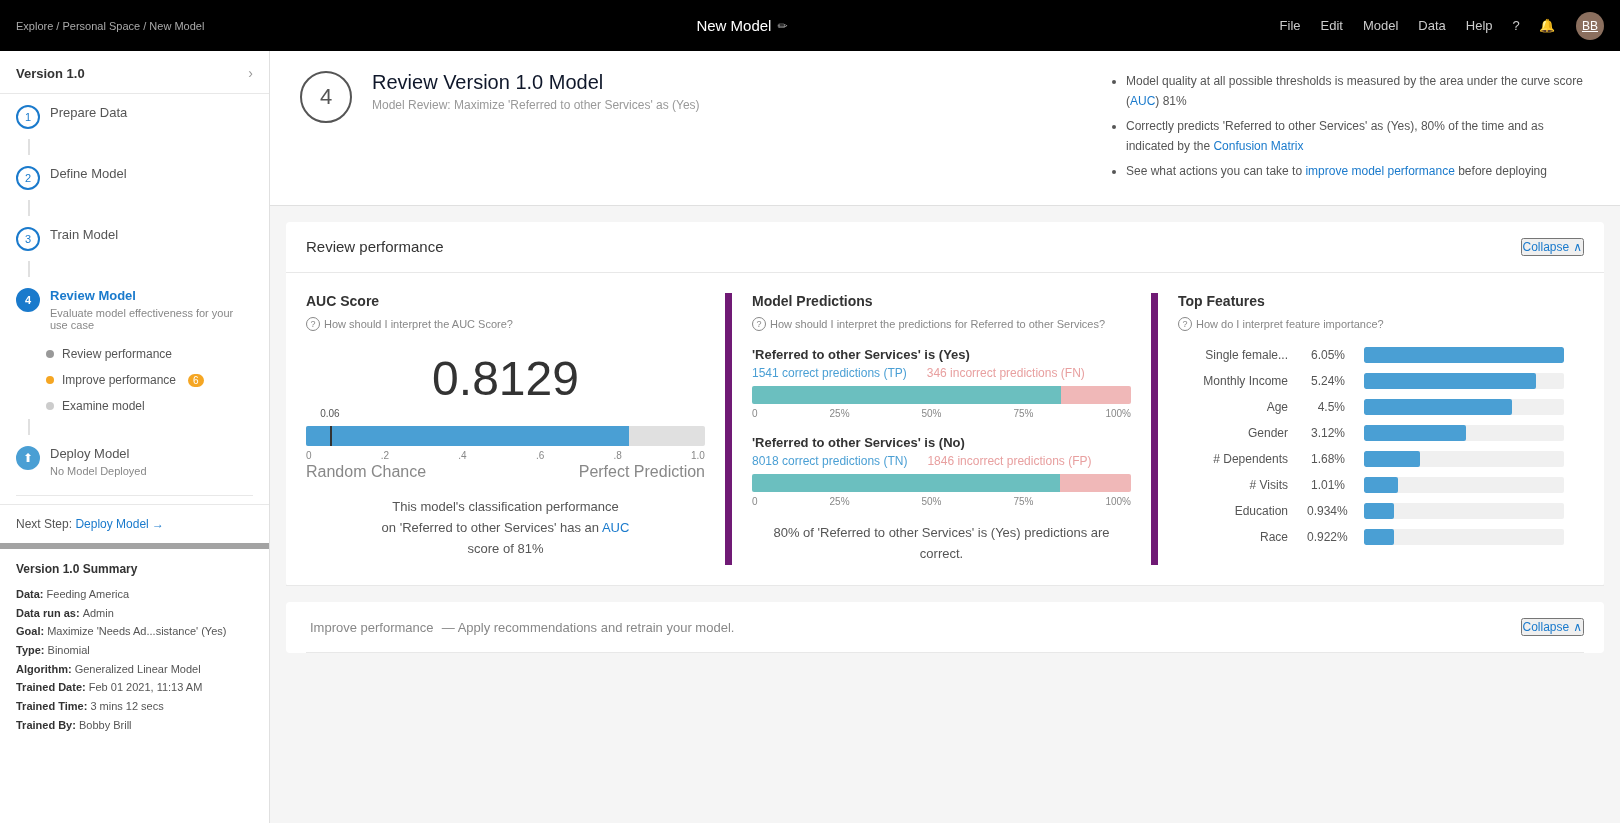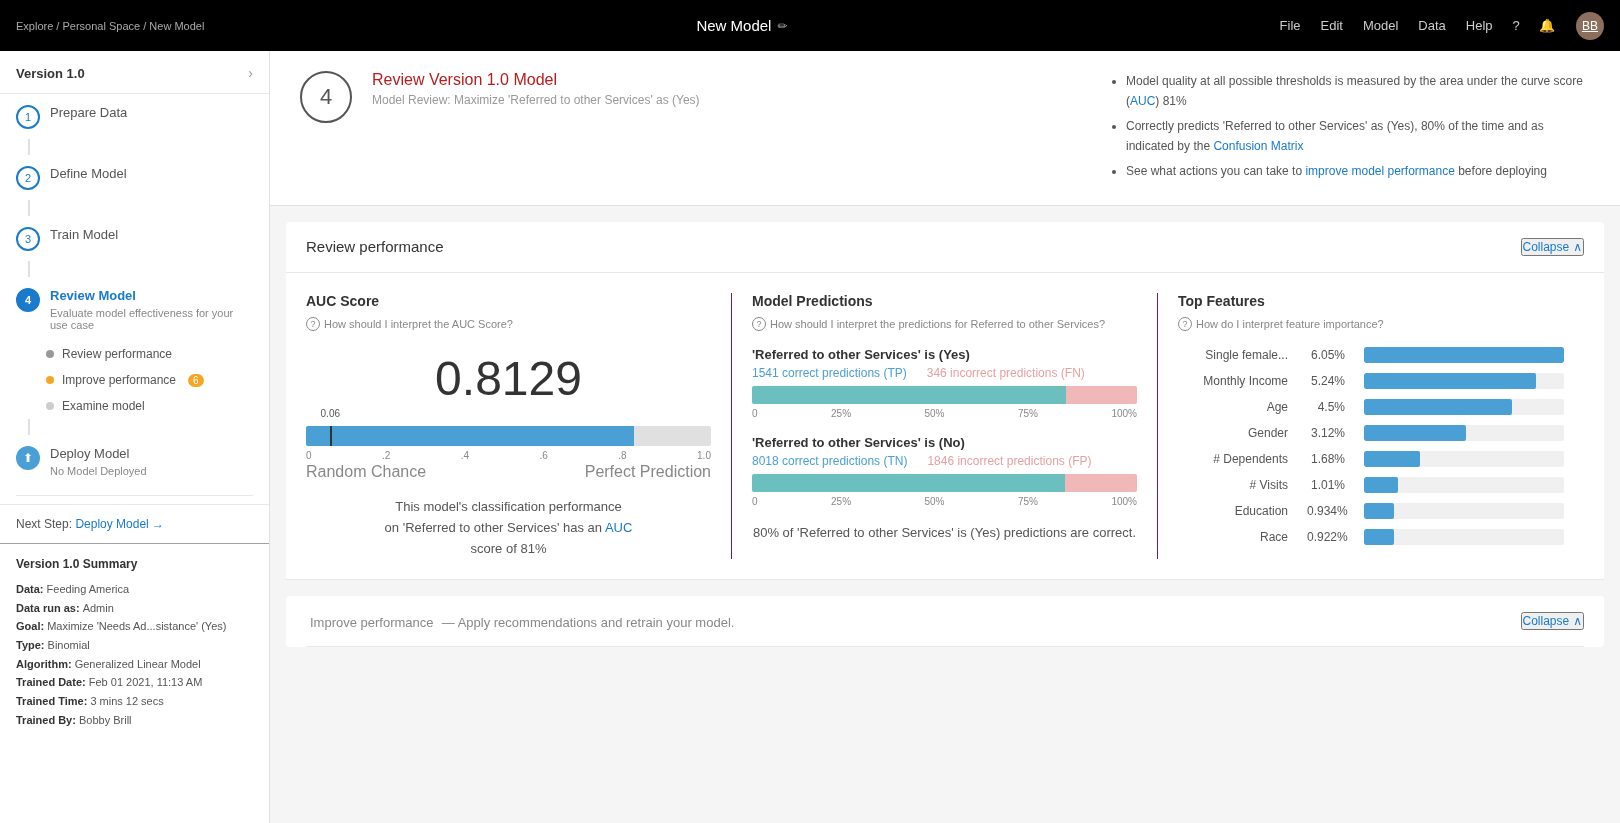--- a/index.html
+++ b/index.html
@@ -41,49 +41,49 @@
     .sub-dot.active { background: #999; }
     .sub-dot.warning { background: #f5a623; }
     .sub-item-label { font-size: 12px; color: #555; }
     .badge { background: #f5a623; color: #fff; font-size: 10px; padding: 1px 5px; border-radius: 8px; margin-left: 4px; }
 
     .sidebar-divider { border: none; border-top: 1px solid #e8e8e8; margin: 8px 16px; }
 
     .next-step { padding: 12px 16px; font-size: 12px; color: #555; border-top: 1px solid #e8e8e8; }
     .next-step a { color: #1a7acc; text-decoration: none; font-weight: 500; }
 
-    .version-summary { padding: 10px 16px 16px; border-top: 1px solid #a3a3a3; font-size: 11px; color: #555; line-height: 1.8; }
+    .version-summary { padding: 10px 16px 16px; border-top: 6px solid #a3a3a3; font-size: 11px; color: #555; line-height: 1.8; }
     .version-summary-title { font-size: 12px; font-weight: 700; color: #333; margin-bottom: 4px; }
     .summary-row { font-size: 11px; color: #555; line-height: 1.7; }
     .summary-row strong { color: #333; }
 
     
     .main { flex: 1; overflow-y: auto; background: #f5f5f5; }
 
     
     .model-header { background: #fff; padding: 20px 30px 20px; border-bottom: 1px solid #e0e0e0; display: flex; align-items: flex-start; justify-content: space-between; }
     .header-left { display: flex; align-items: flex-start; gap: 20px; }
     .step-number-circle { width: 52px; height: 52px; border-radius: 50%; border: 2px solid #555; display: flex; align-items: center; justify-content: center; font-size: 22px; color: #555; flex-shrink: 0; }
     .header-title-block { }
-    .header-title { font-size: 16px; font-weight: 500; color: #b91c1c; }
+    .header-title { font-size: 20px; font-weight: 500; color: #0f172a; }
     .header-subtitle { font-size: 12px; color: #999; margin-top: 4px; }
     .header-right { font-size: 12px; color: #555; max-width: 480px; line-height: 1.7; }
     .header-right ul { list-style: disc; padding-left: 16px; }
     .header-right li { margin-bottom: 4px; }
     .link-blue { color: #1a7acc; text-decoration: none; }
 
     
     .section { background: #fff; margin: 16px; border-radius: 4px; padding: 0; }
     .section-header { display: flex; align-items: center; justify-content: space-between; padding: 16px 20px; border-bottom: 1px solid #e8e8e8; }
     .section-title { font-size: 15px; font-weight: 500; color: #333; }
     .collapse-btn { color: #1a7acc; font-size: 12px; cursor: pointer; display: flex; align-items: center; gap: 4px; }
 
     
     .perf-grid { display: grid; grid-template-columns: 1fr 1fr 1fr; gap: 0; padding: 20px; border-bottom: 1px solid #e8e8e8; }
-    .perf-col { padding: 0 20px; border-right: 1px solid #701a75; }
+    .perf-col { padding: 0 20px; border-right: 7px solid #701a75; }
     .perf-col:first-child { padding-left: 0; }
     .perf-col:last-child { border-right: none; }
     .perf-col-title { font-size: 14px; font-weight: 600; color: #333; margin-bottom: 8px; }
     .help-text { font-size: 11px; color: #888; display: flex; align-items: center; gap: 4px; margin-bottom: 16px; cursor: pointer; }
     .help-icon { width: 14px; height: 14px; border-radius: 50%; border: 1px solid #888; display: flex; align-items: center; justify-content: center; font-size: 9px; color: #888; }
 
     
     .auc-score { font-size: 48px; font-weight: 300; color: #333; text-align: center; margin: 20px 0; }
     .auc-bar-container { margin: 10px 0; }
     .auc-bar-track { height: 20px; background: #e0e0e0; position: relative; border-radius: 2px; }

